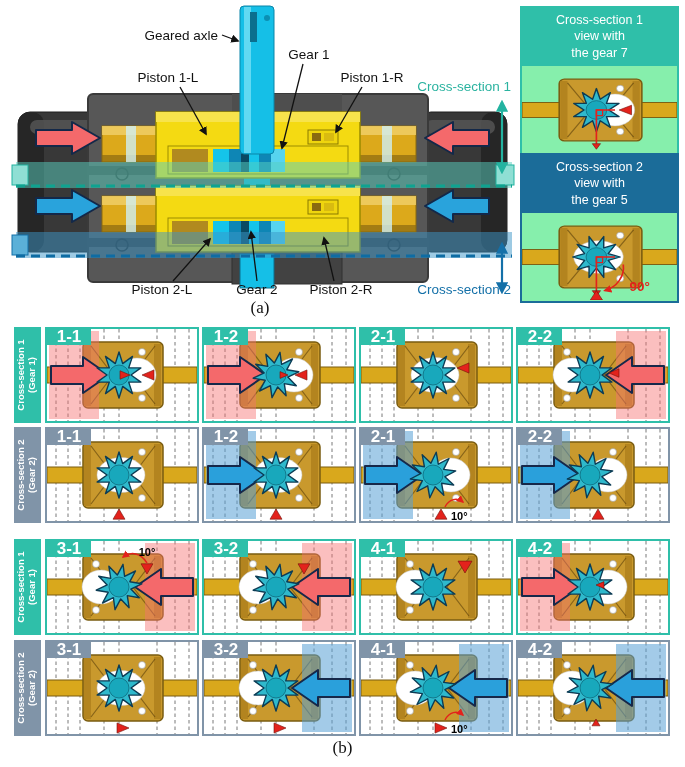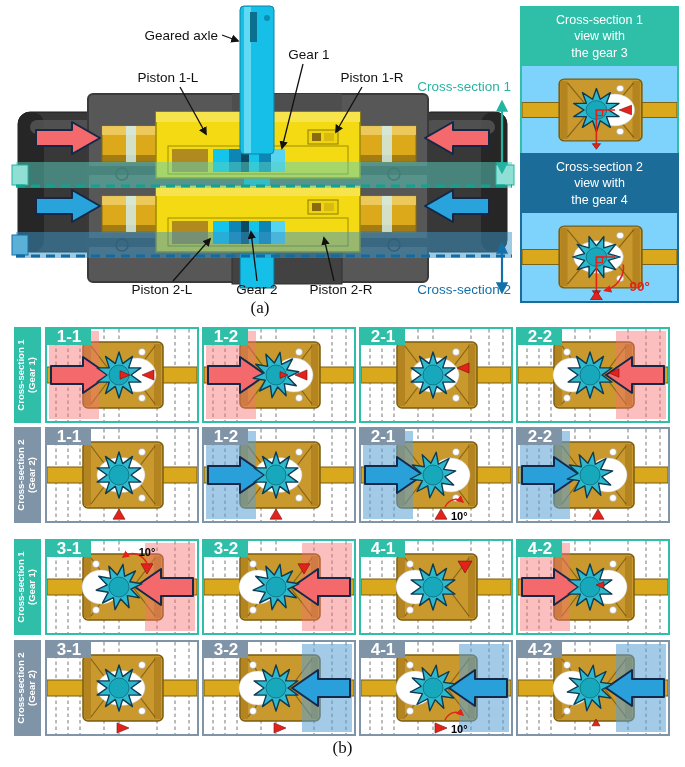--- a/index.html
+++ b/index.html
@@ -8,21 +8,21 @@
   svg{display:block;}
   svg text{font-family:"Liberation Sans",sans-serif;}
   .caption{position:absolute;left:0;width:520px;text-align:center;
            font-family:"Liberation Serif",serif;font-size:17px;color:#111;}
   .caption-b{position:absolute;left:0;width:685px;text-align:center;
            font-family:"Liberation Serif",serif;font-size:17px;color:#111;}
   .side-panel{position:absolute;left:520px;width:155px;border-style:solid;border-width:2.5px;
               background:#fff;box-sizing:content-box;}
   .sp-header{color:#fff;text-align:center;font-size:12.5px;line-height:1.3;padding:4px 2px 5px 2px;}
   .sp-header span{display:block;}
-  .sp-body{background:#7dd3fc;padding:1px 0;}
+  .sp-body{background:#86efac;padding:1px 0;}
   .grid-row{position:absolute;left:0;width:685px;height:96px;}
   .row-label{position:absolute;left:14px;top:0;width:27px;height:96px;}
   .row-label .rl-inner{position:absolute;left:50%;top:50%;width:96px;height:27px;
       transform:translate(-50%,-50%) rotate(-90deg);text-align:center;color:#fff;
       font-size:9.5px;font-weight:bold;line-height:1.2;}
   .cell{position:absolute;top:0;width:150px;height:92px;border:2px solid;background:#fff;}
   .cell-tag{position:absolute;top:0;left:0;min-width:40px;height:16px;display:flex;
       align-items:center;justify-content:center;color:#fff;font-size:17px;font-weight:bold;
       z-index:3;padding:0 2px;}
   .cell svg{position:absolute;left:0;top:0;}
@@ -184,21 +184,21 @@
     <text x="152" y="292" text-anchor="middle" font-size="13.5" fill="#111">Piston 2-L</text>
     <text x="247" y="292" text-anchor="middle" font-size="13.5" fill="#111">Gear 2</text>
     <text x="331" y="292" text-anchor="middle" font-size="13.5" fill="#111">Piston 2-R</text>
     <text x="501" y="292" text-anchor="end" font-size="13.5" fill="#1470A8">Cross-section 2</text>
   </svg>
 
   <div class="side-panel" id="sp1" style="top: 6px; border-color: rgb(47, 191, 169);">
     <div class="sp-header" style="background: rgb(47, 191, 169);">
       <span>Cross-section 1</span>
       <span>view with</span>
-      <span>the gear 3</span>
+      <span>the gear 7</span>
     </div>
     <div class="sp-body" id="sp1-body">
         <svg width="155" height="86" viewBox="0 0 150 92" preserveAspectRatio="none">
           <g>
     <rect x="0" y="38" width="40" height="16" fill="#D9A81C" stroke="#7a5c10"></rect>
     <rect x="110" y="38" width="40" height="16" fill="#D9A81C" stroke="#7a5c10"></rect>
           </g>
           <g>
     <rect x="36" y="13" width="80" height="66" rx="5" fill="#C9992D" stroke="#7a5c10" stroke-width="1.5"></rect>
     <rect x="37" y="15" width="7" height="62" fill="#B3841F"></rect>
@@ -222,21 +222,21 @@
             <rect x="72" y="46" width="6" height="6" fill="none" stroke="#E3221C" stroke-width="1.2"></rect>
             <polygon points="68,82 76,82 72,88" fill="#E3221C" stroke="#701008" stroke-width="0.6"></polygon>
           </g>
         </svg>
       </div>
   </div>
   <div class="side-panel" id="sp2" style="top: 153px; border-color: rgb(27, 108, 153);">
     <div class="sp-header" style="background: rgb(27, 108, 153);">
       <span>Cross-section 2</span>
       <span>view with</span>
-      <span>the gear 4</span>
+      <span>the gear 5</span>
     </div>
     <div class="sp-body" id="sp2-body">
         <svg width="155" height="86" viewBox="0 0 150 92" preserveAspectRatio="none">
           <g>
     <rect x="0" y="38" width="40" height="16" fill="#D9A81C" stroke="#7a5c10"></rect>
     <rect x="110" y="38" width="40" height="16" fill="#D9A81C" stroke="#7a5c10"></rect>
           </g>
           <g>
     <rect x="36" y="13" width="80" height="66" rx="5" fill="#C9992D" stroke="#7a5c10" stroke-width="1.5"></rect>
     <rect x="37" y="15" width="7" height="62" fill="#B3841F"></rect>

